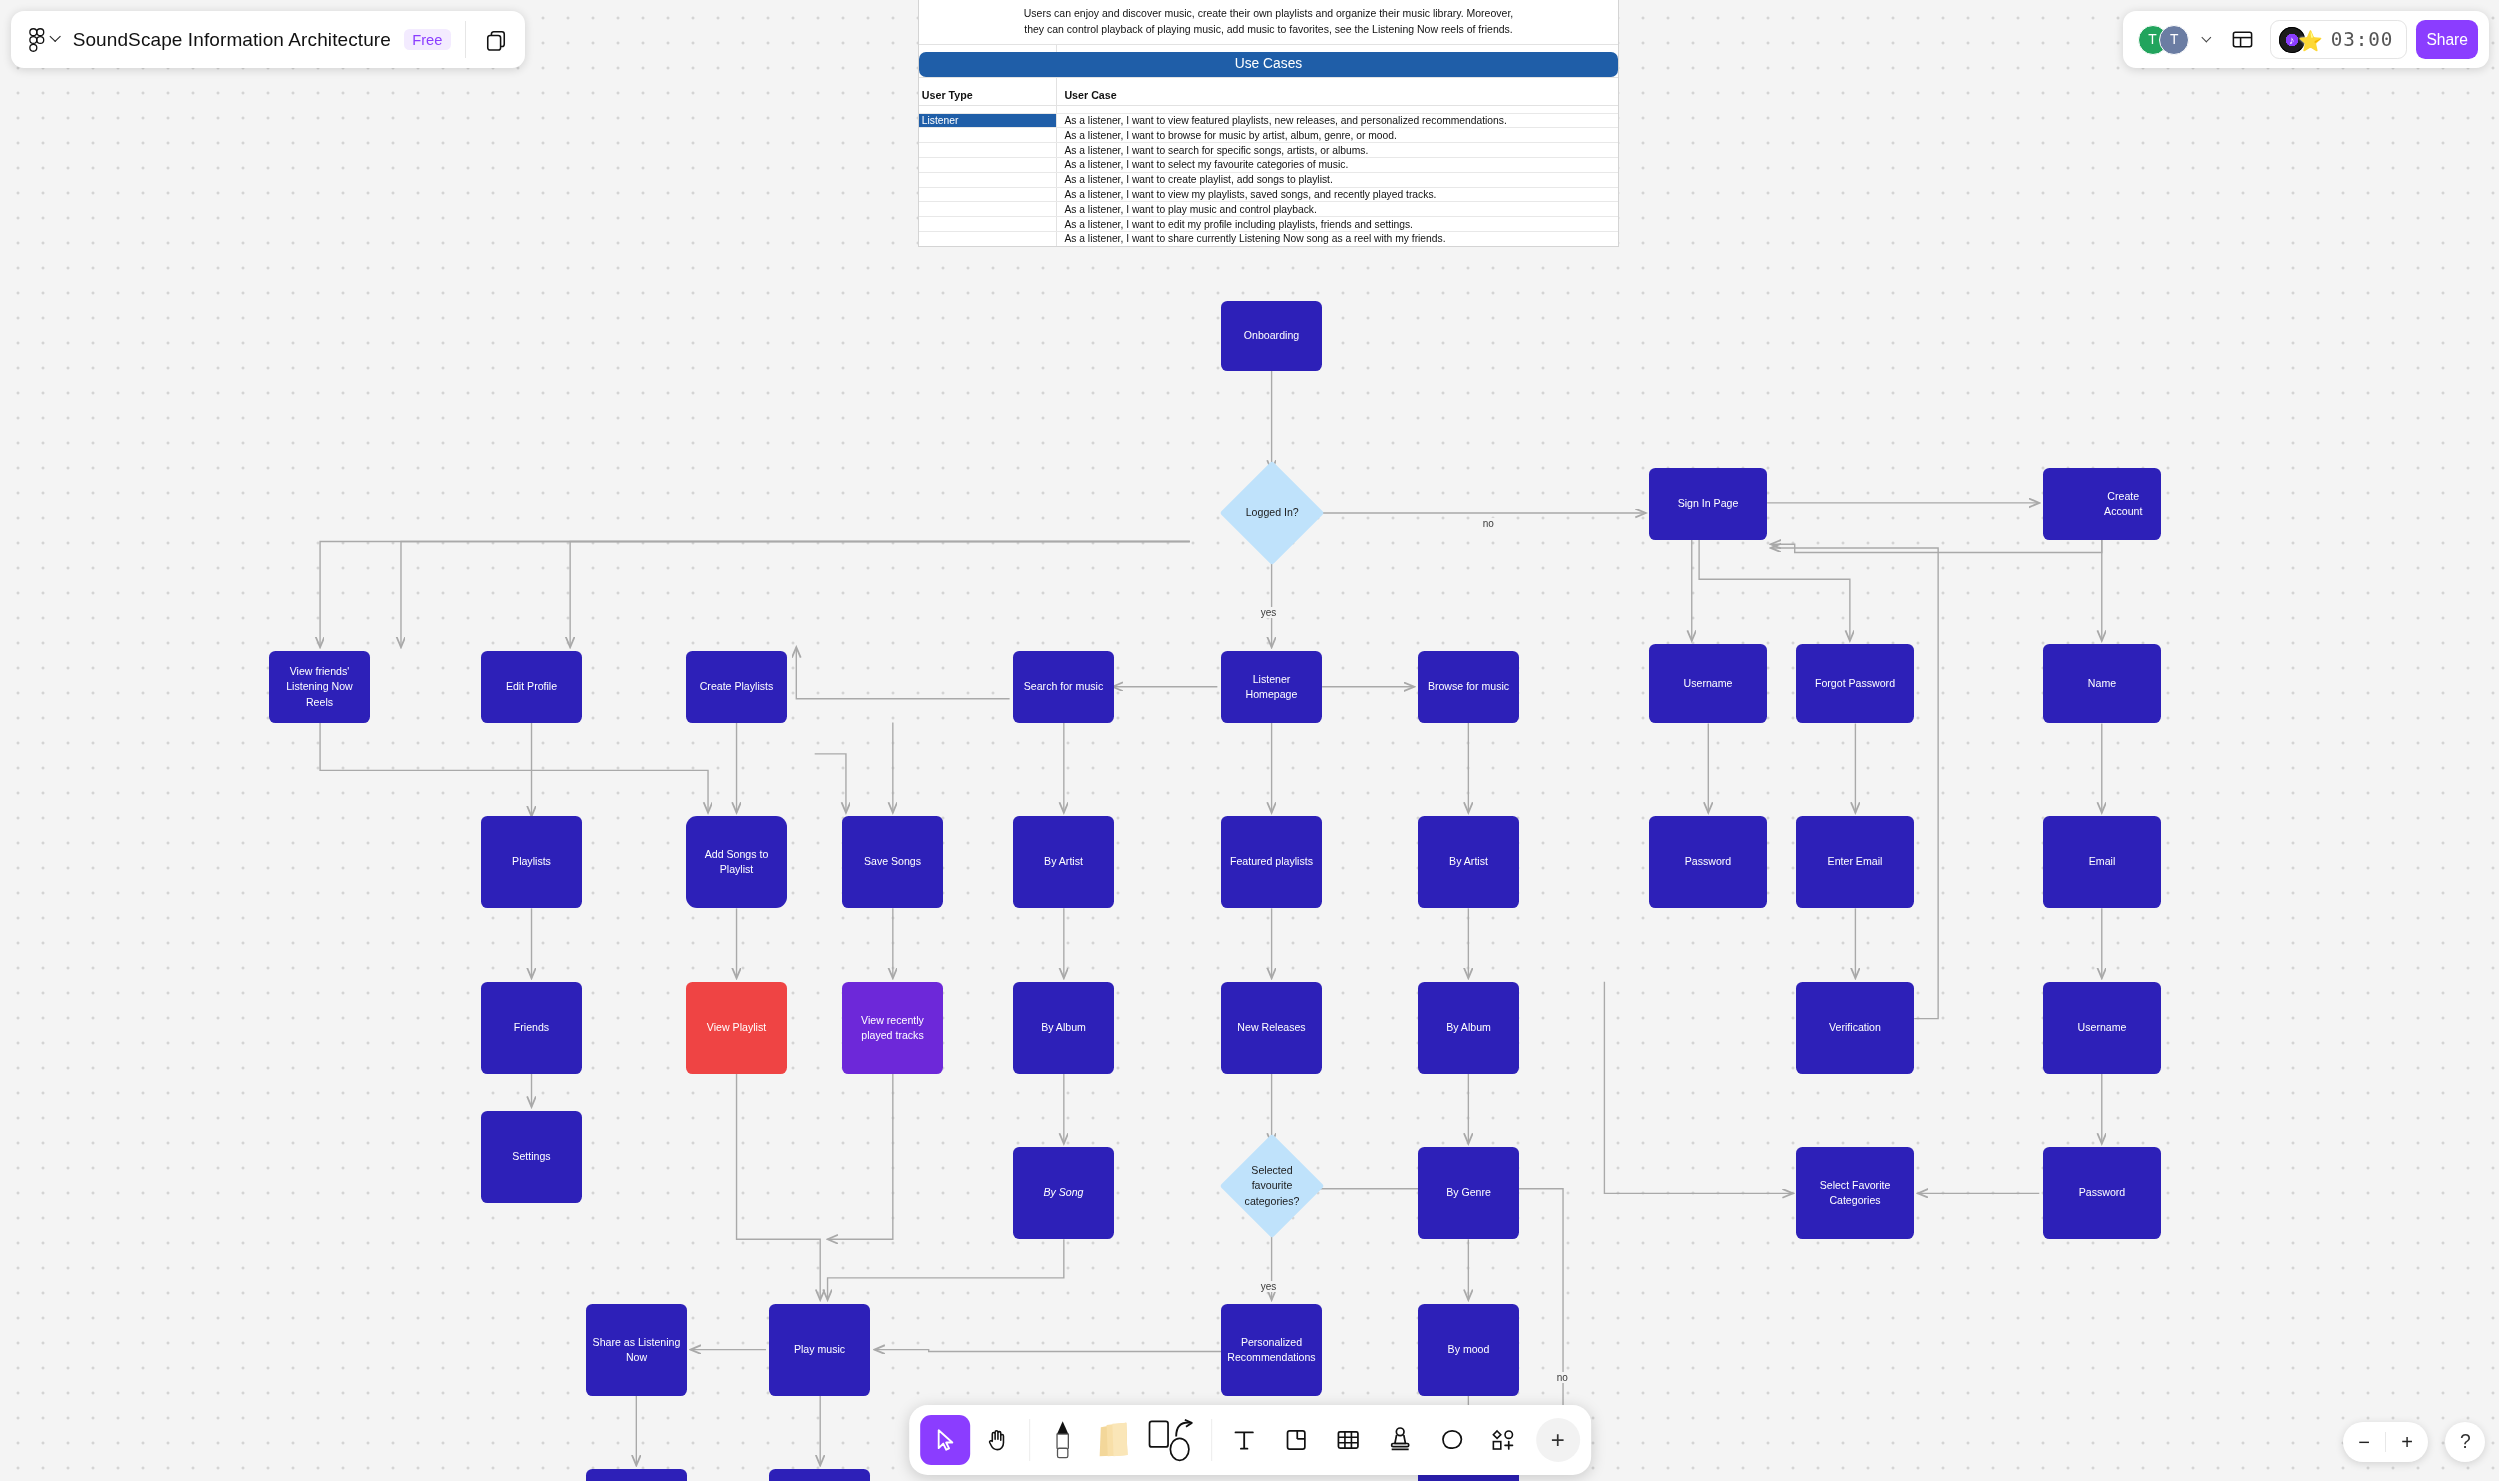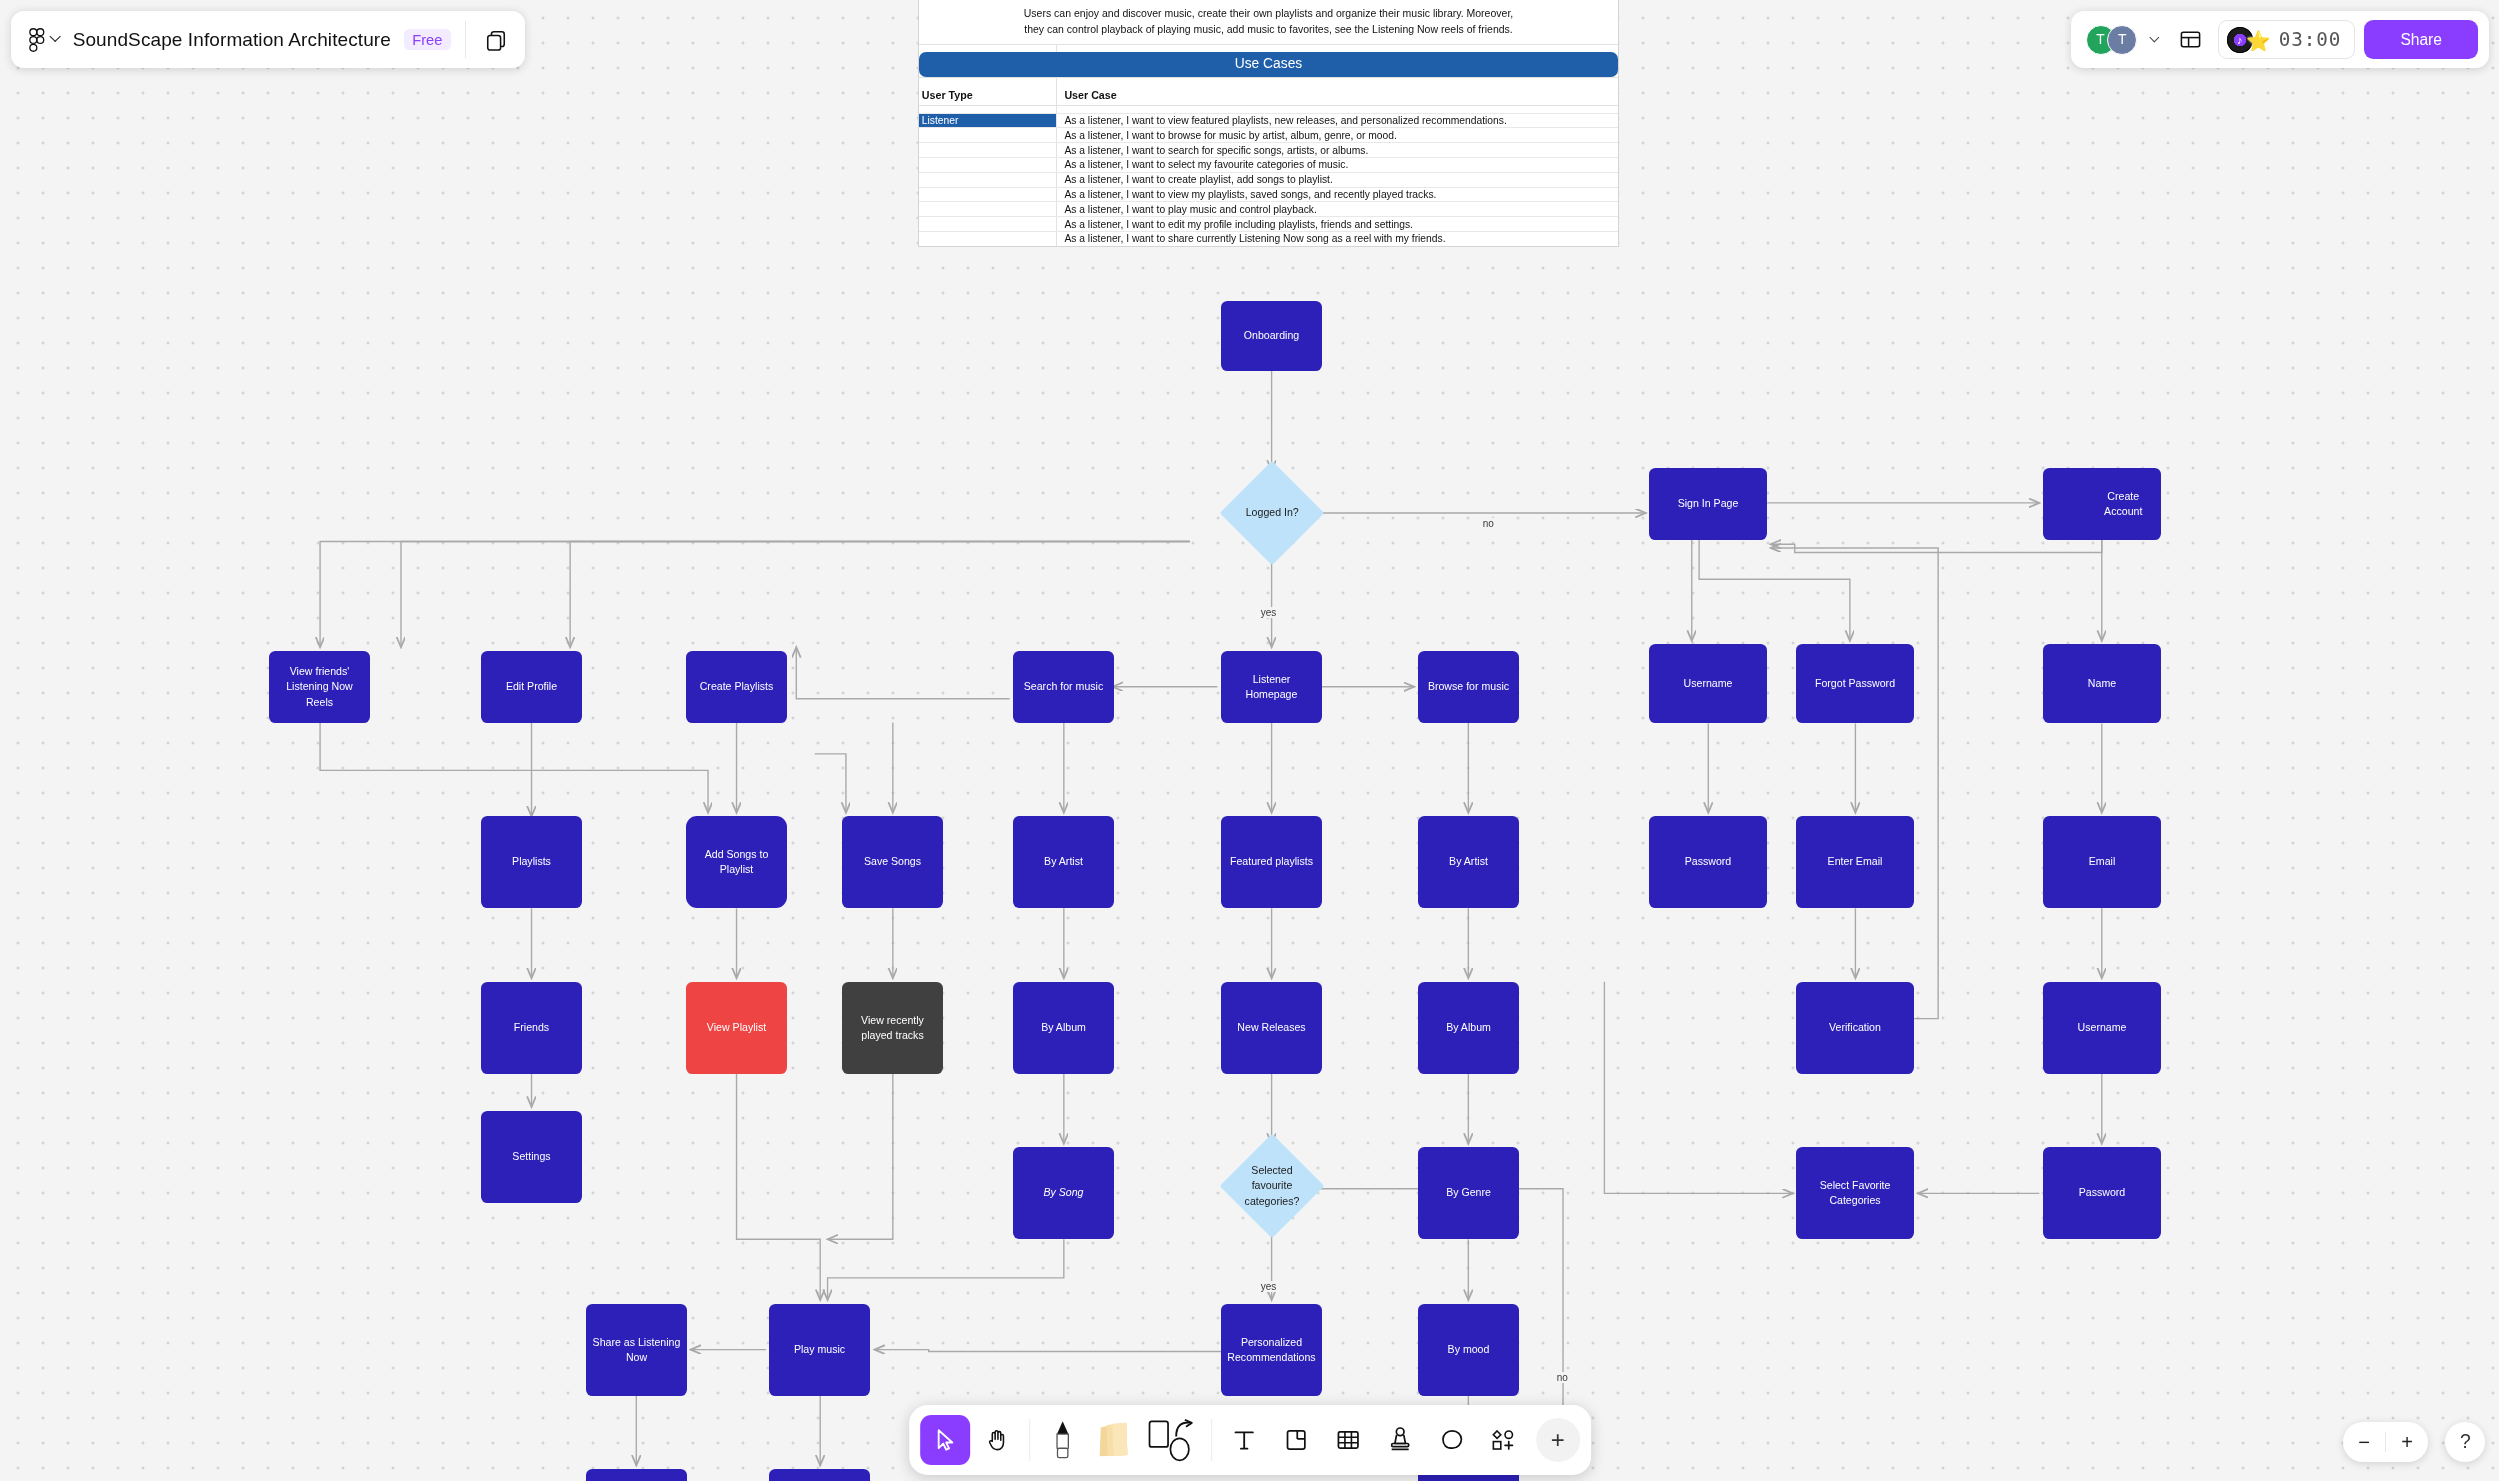--- a/index.html
+++ b/index.html
@@ -68,21 +68,21 @@
   .vinyl { position: relative; width: 26px; height: 26px; border-radius: 50%;
            background: radial-gradient(circle at 50% 50%, #8b3dff 0 34%, #1c1c1c 35% 100%);
            box-shadow: inset 0 0 0 0.9px #000; }
   .vinyl:after{ content:"♪"; position:absolute; inset:0; display:flex; align-items:center; justify-content:center;
            color:#fff; font-size:11px; }
   .star { font-size: 20px; margin-left: -11px; margin-top: 3.7px; filter: drop-shadow(0 0 0.9px #fff); }
   .timer-text { font-family: "DejaVu Sans Mono", monospace; font-size: 19.3px; color: #555;
                 letter-spacing: 0.9px; margin-left: 2.8px; }
   .share-btn {
     background: #8b3dff; color: #fff; font-size: 15.6px;
-    padding: 0 36px; height: 39px; border-radius: 9.2px; border: none; cursor: pointer;
+    padding: 0 10px; height: 39px; border-radius: 9.2px; border: none; cursor: pointer;
     display:flex; align-items:center;
   }
 
   
   .uc-table {
     position: absolute; left: 918px; top: 0px; width: 701px;
     background: #fff; border: 0.9px solid #d4d4d4; border-top: none;
     font-size: 10.3px; color: #111; z-index: 5;
   }
   .uc-intro { text-align: center; padding: 6.4px 37px 7.4px; line-height: 1.45; font-size: 10.5px; }
@@ -326,21 +326,21 @@
       </div>
       <div class="node" style="left: 2043px; top: 816px; width: 118px; height: 92px; background: rgb(45, 32, 184);">
         <span>Email</span>
       </div>
       <div class="node" style="left: 481px; top: 982px; width: 101px; height: 92px; background: rgb(45, 32, 184);">
         <span>Friends</span>
       </div>
       <div class="node" style="left: 686px; top: 982px; width: 101px; height: 92px; background: #ef4444;">
         <span>View Playlist</span>
       </div>
-      <div class="node" style="left: 842px; top: 982px; width: 101px; height: 92px; background: #404040;">
+      <div class="node" style="left: 842px; top: 982px; width: 101px; height: 92px; background: #6d28d9;">
         <span>View recently played tracks</span>
       </div>
       <div class="node" style="left: 1013px; top: 982px; width: 101px; height: 92px; background: rgb(45, 32, 184);">
         <span>By Album</span>
       </div>
       <div class="node" style="left: 1221px; top: 982px; width: 101px; height: 92px; background: rgb(45, 32, 184);">
         <span>New Releases</span>
       </div>
       <div class="node" style="left: 1418px; top: 982px; width: 101px; height: 92px; background: rgb(45, 32, 184);">
         <span>By Album</span>

